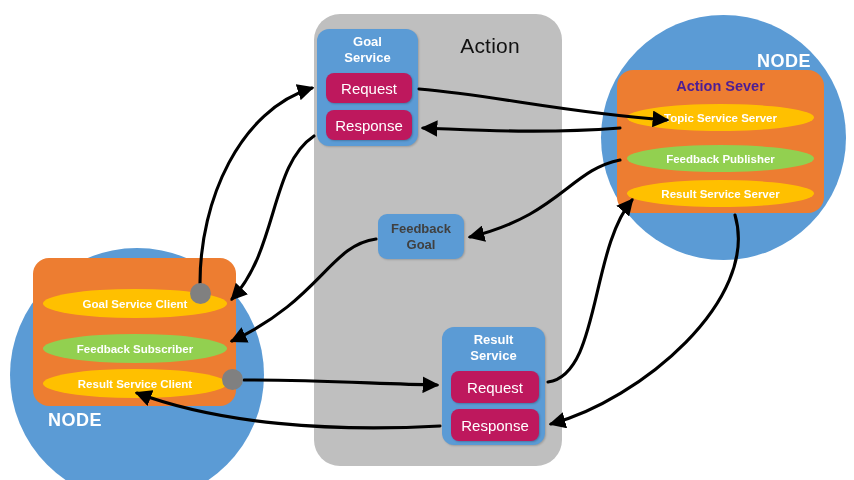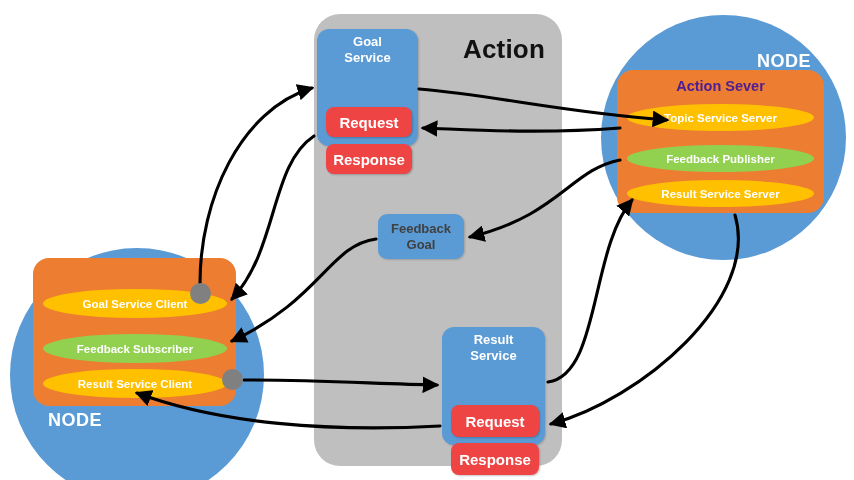--- a/index.html
+++ b/index.html
@@ -33,26 +33,26 @@
     left: 314px;
     top: 14px;
     width: 248px;
     height: 452px;
     background: #bfbfbf;
     border-radius: 26px;
     z-index: 1;
   }
   .action-title {
     position: absolute;
-    left: 444px;
+    left: 430px;
     top: 34px;
     width: 120px;
     text-align: center;
-    font-size: 26px;
-    font-weight: bold;
+    font-size: 21px;
+    font-weight: normal;
     color: #111111;
     z-index: 3;
     letter-spacing: .2px;
   }
 
   
   .node-circle {
     position: absolute;
     border-radius: 50%;
     background: #5b9bd5;
@@ -162,30 +162,29 @@
     width: 100%;
     top: 5px;
     text-align: center;
     color: #ffffff;
     font-weight: bold;
     font-size: 13px;
     line-height: 16px;
   }
   .purple-chip {
     position: absolute;
-    background: #ef4444;
+    background: #be185d;
     border-radius: 8px;
     display: flex;
     align-items: center;
     justify-content: center;
     color: #ffffff;
-    font-weight: bold;
+    font-weight: normal;
     font-size: 15px;
     box-shadow: 1px 1px 2px rgba(0,0,0,.22);
-    margin-top: 34px;
   }
   #goal-request    { left: 9px;  top: 44px; width: 86px; height: 30px; }
   #goal-response   { left: 9px;  top: 81px; width: 86px; height: 30px; }
   #result-request  { left: 9px;  top: 44px; width: 88px; height: 32px; }
   #result-response { left: 9px;  top: 82px; width: 88px; height: 32px; }
 
   
   #feedback-topic {
     position: absolute;
     left: 378px;

